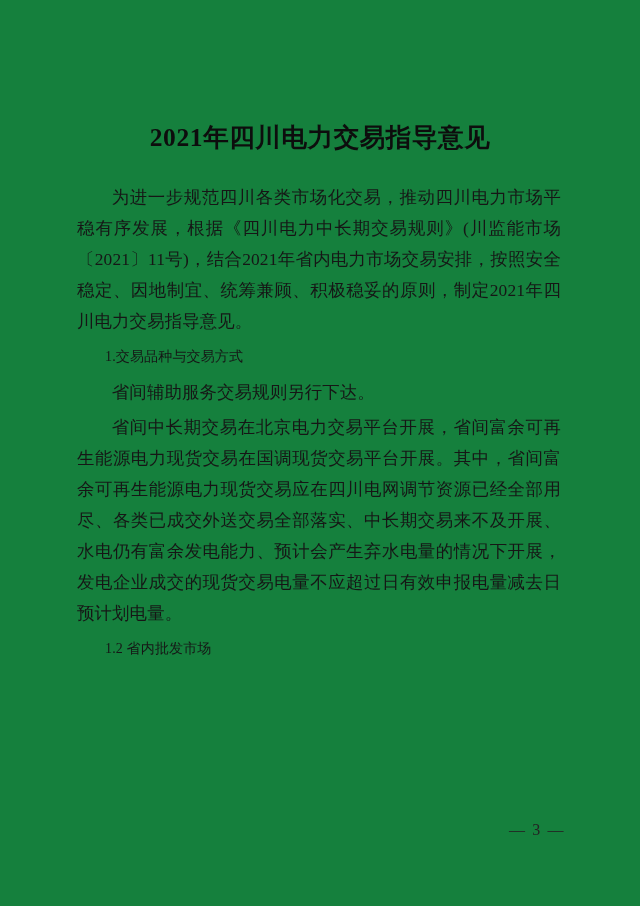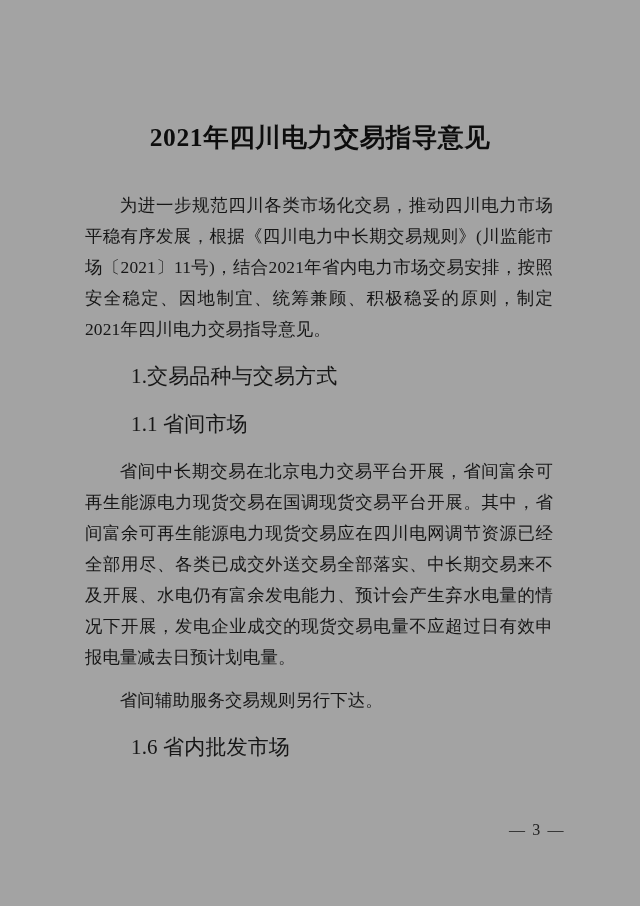--- a/index.html
+++ b/index.html
@@ -13,21 +13,21 @@
     overflow: hidden;
     font-family: "Liberation Serif", "DejaVu Serif", serif;
     color: #141414;
     -webkit-font-smoothing: antialiased;
   }
 
   #page {
     position: relative;
     width: 640px;
     height: 906px;
-    background: #a3a3a3;
+    background: #15803d;
   }
 
   
   #doc-title {
     position: absolute;
     left: 0;
     top: 104px;
     width: 640px;
     text-align: center;
     font-size: 25.5px;
@@ -46,30 +46,30 @@
     width: 492px;
   }
 
   .para {
     font-size: 17.4px;
     line-height: 31.1px;
     text-align: justify;
     text-justify: inter-ideograph;
     text-indent: 2em;
     letter-spacing: 0.15px;
-    margin: 12px;
+    margin: 4px;
     color: #161616;
   }
 
   .heading {
-    font-size: 21px;
+    font-size: 14px;
     line-height: 31.1px;
     text-indent: 2em;
     letter-spacing: 0.15px;
-    margin: 16px;
+    margin: 4px;
     color: #161616;
     white-space: nowrap;
   }
 
   
   #page-footer {
     position: absolute;
     left: 0;
     top: 818px;
     width: 565px;
@@ -83,21 +83,20 @@
 </head>
 <body>
 
 <div id="page">
 
   <h1 id="doc-title">2021年四川电力交易指导意见</h1>
 
   <div id="body-block">
       <p class="para">为进一步规范四川各类市场化交易，推动四川电力市场平稳有序发展，根据《四川电力中长期交易规则》(川监能市场〔2021〕11号)，结合2021年省内电力市场交易安排，按照安全稳定、因地制宜、统筹兼顾、积极稳妥的原则，制定2021年四川电力交易指导意见。</p>
       <p class="heading">1.交易品种与交易方式</p>
-      <p class="heading">1.1 省间市场</p>
+      <p class="para">省间辅助服务交易规则另行下达。</p>
       <p class="para">省间中长期交易在北京电力交易平台开展，省间富余可再生能源电力现货交易在国调现货交易平台开展。其中，省间富余可再生能源电力现货交易应在四川电网调节资源已经全部用尽、各类已成交外送交易全部落实、中长期交易来不及开展、水电仍有富余发电能力、预计会产生弃水电量的情况下开展，发电企业成交的现货交易电量不应超过日有效申报电量减去日预计划电量。</p>
-      <p class="para">省间辅助服务交易规则另行下达。</p>
-      <p class="heading">1.6 省内批发市场</p>
+      <p class="heading">1.2 省内批发市场</p>
     </div>
 
   <div id="page-footer">— 3 —</div>
 
 </div>
 
 </body></html>

